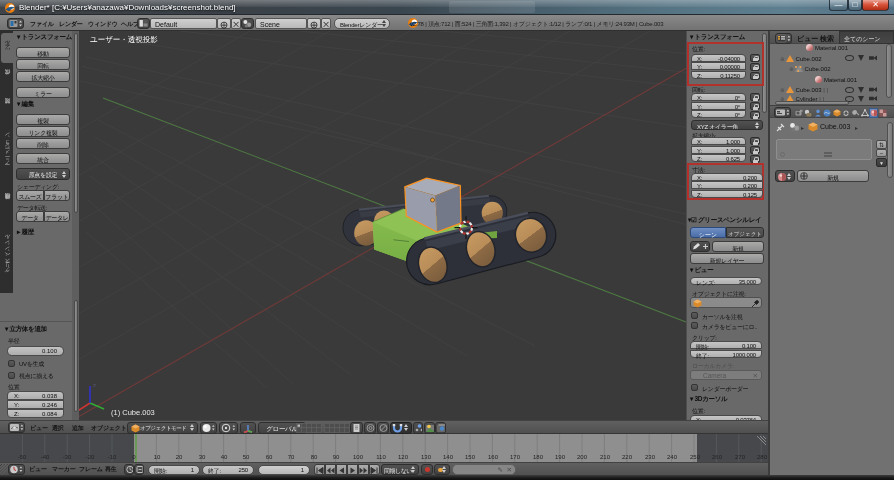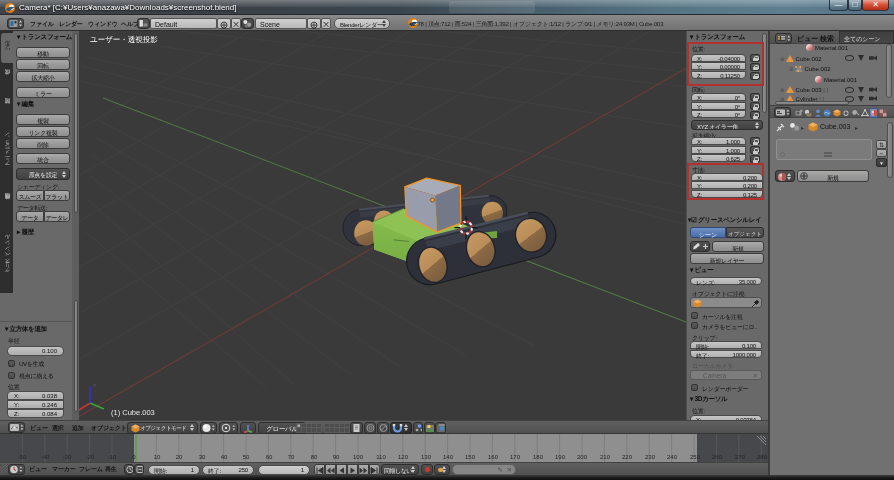--- a/index.html
+++ b/index.html
@@ -70,21 +70,21 @@
 </style></head>
 <body>
 <div class="abs" id="titlebar">
     <div class="abs gloss"></div>
   </div>
 <svg class="abs" style="left:4px;top:2px" width="12" height="12" viewBox="0 0 12 12">
     <circle cx="6" cy="6" r="5" fill="#e87d0d"></circle>
     <circle cx="7.4" cy="5" r="2.6" fill="#fff"></circle>
     <path d="M1.5 7.5 Q5 3.5 11 5.5 Q7 6.5 5 9.5 Z" fill="#265787"></path>
   </svg>
-<div class="abs" id="titletext">Camera* [C:¥Users¥anazawa¥Downloads¥screenshot.blend]</div>
+<div class="abs" id="titletext">Blender* [C:¥Users¥anazawa¥Downloads¥screenshot.blend]</div>
 <div class="abs" id="ghost"></div>
 <div class="abs winbtn" id="btnmin">—</div>
 <div class="abs winbtn" id="btnmax">□</div>
 <div class="abs winbtn" id="btnclose">✕</div>
 <div class="abs" id="infobar"></div>
 <div class="abs btndark" style="left:7px;top:18px;width:17px;height:11px;">
     <svg width="15" height="9" viewBox="0 0 15 9" style="position:absolute;left:0;top:0">
       <rect x="1.5" y="1" width="8" height="7" rx="1" fill="#9a9a9a"></rect>
       <rect x="2.5" y="2" width="3" height="5" fill="#2a6ea8"></rect>
       <rect x="6.5" y="2" width="2" height="2.4" fill="#333"></rect>

